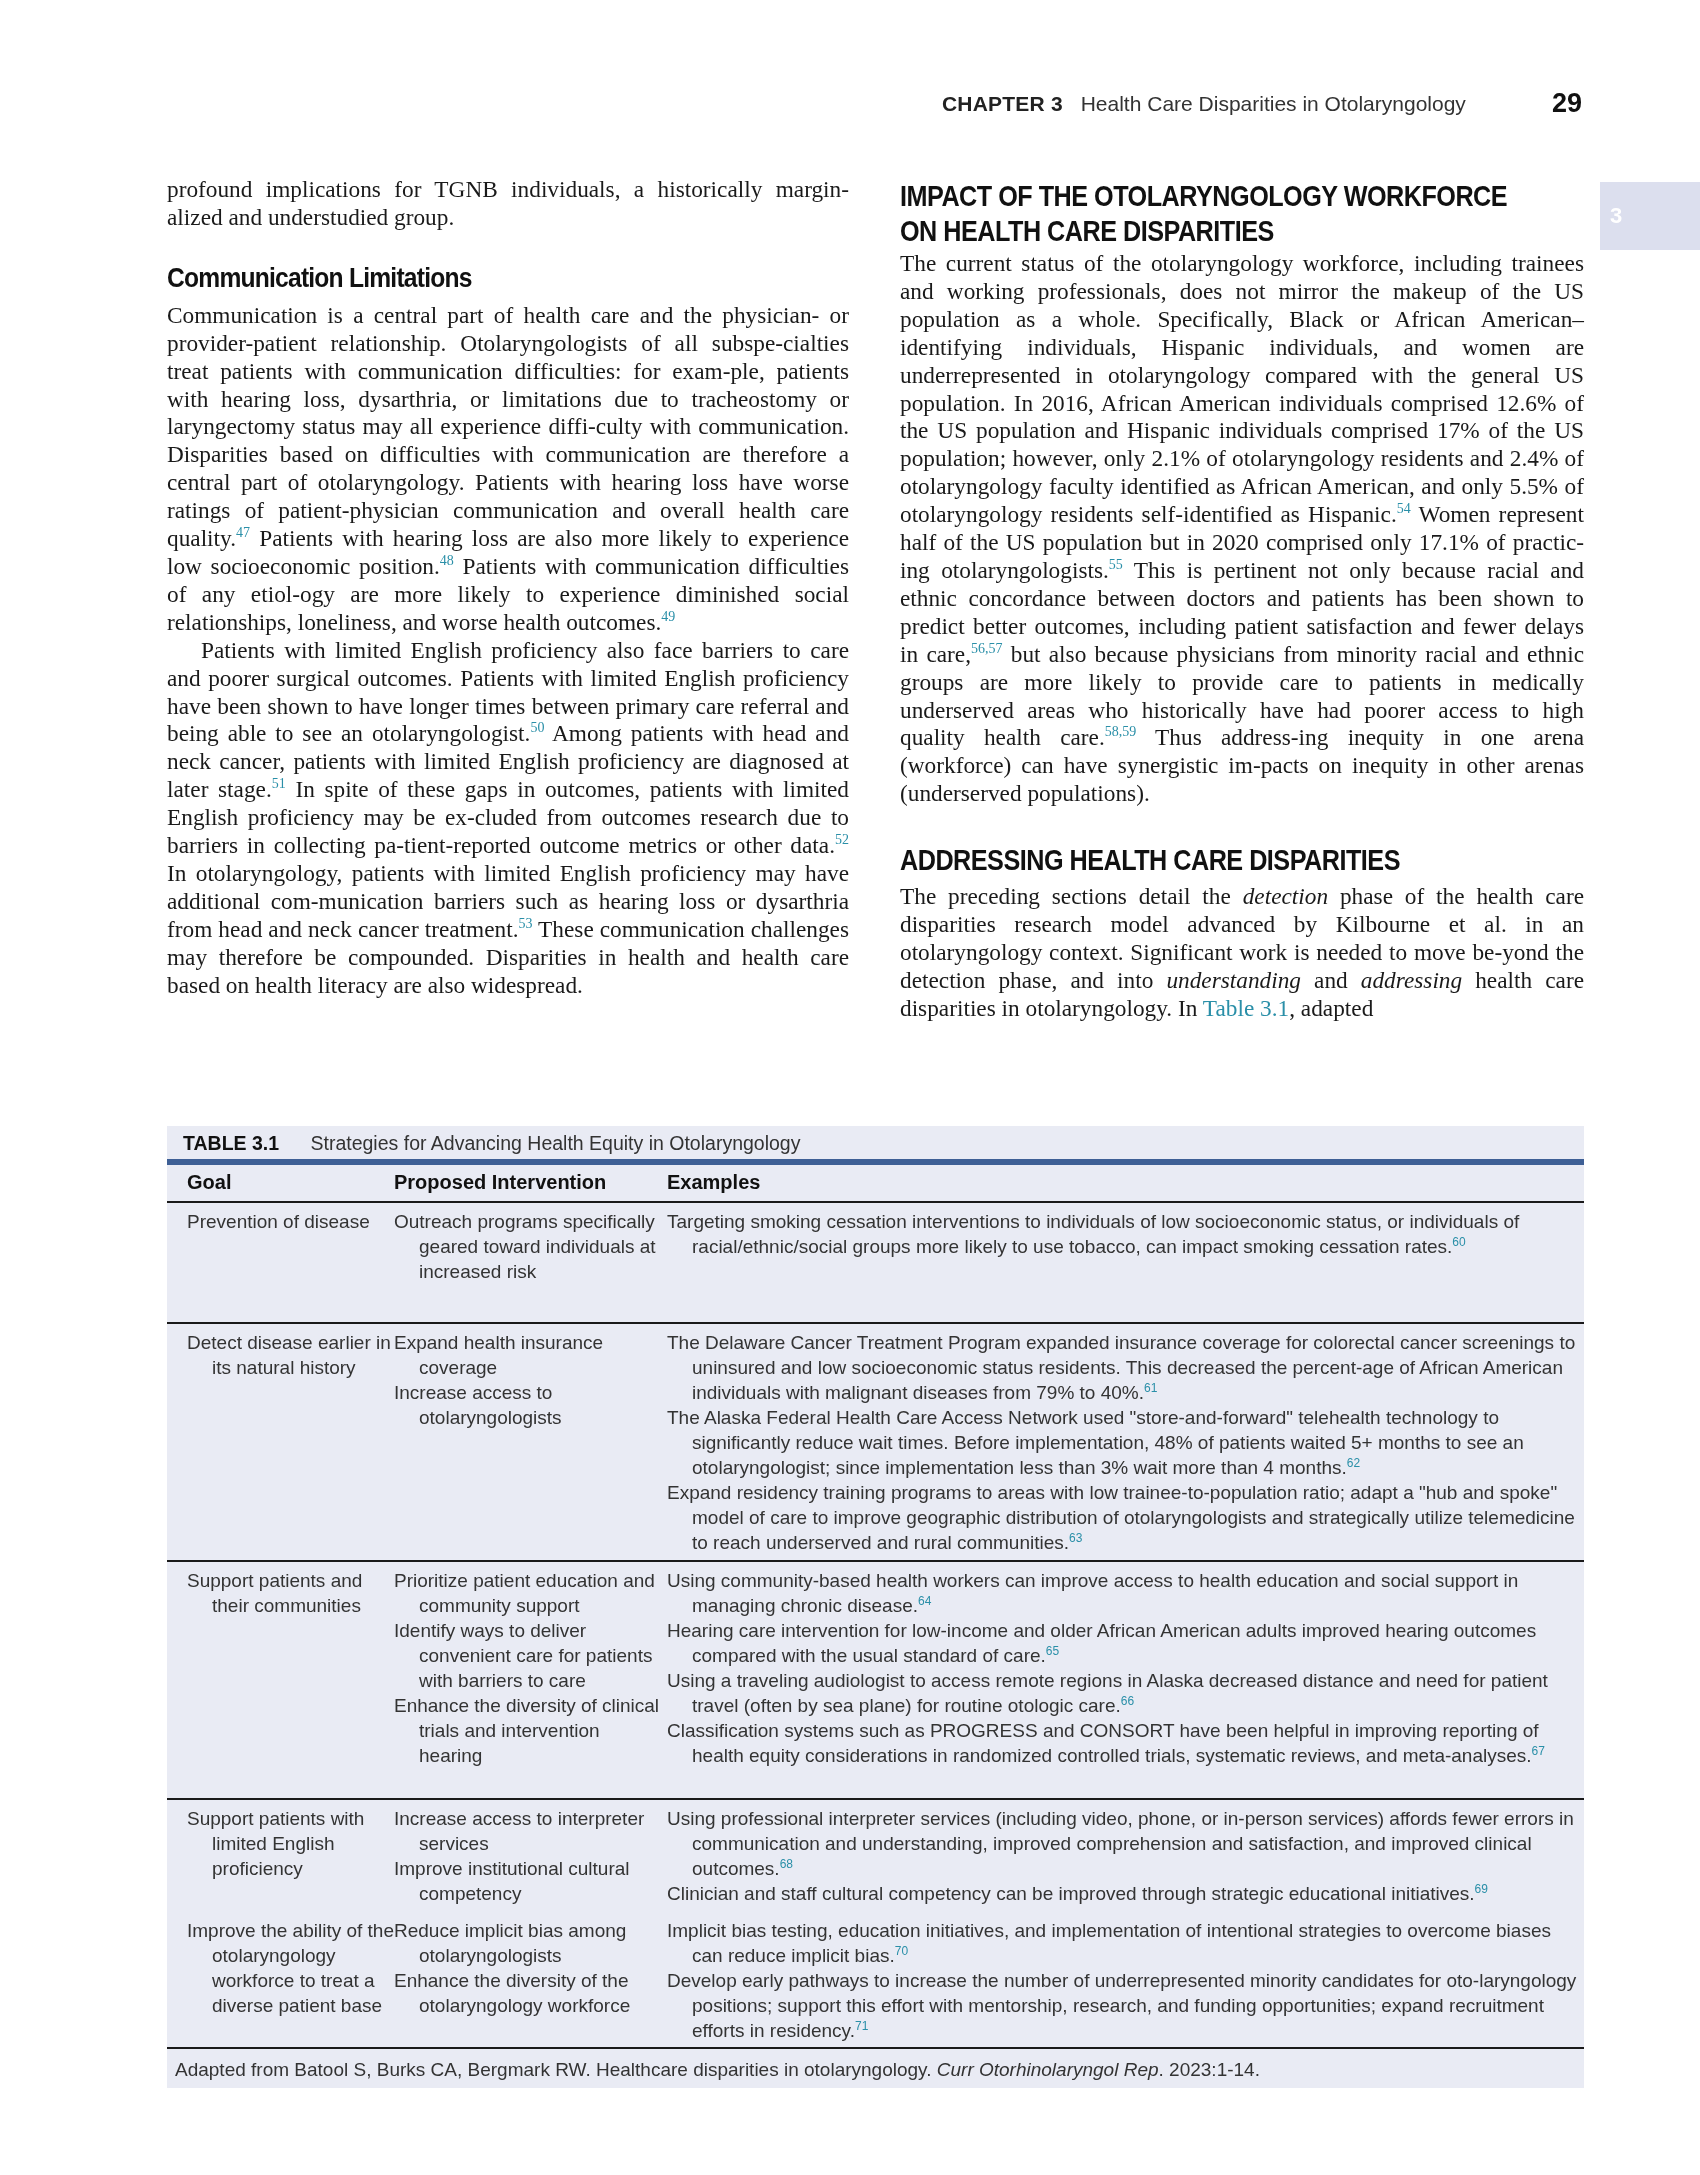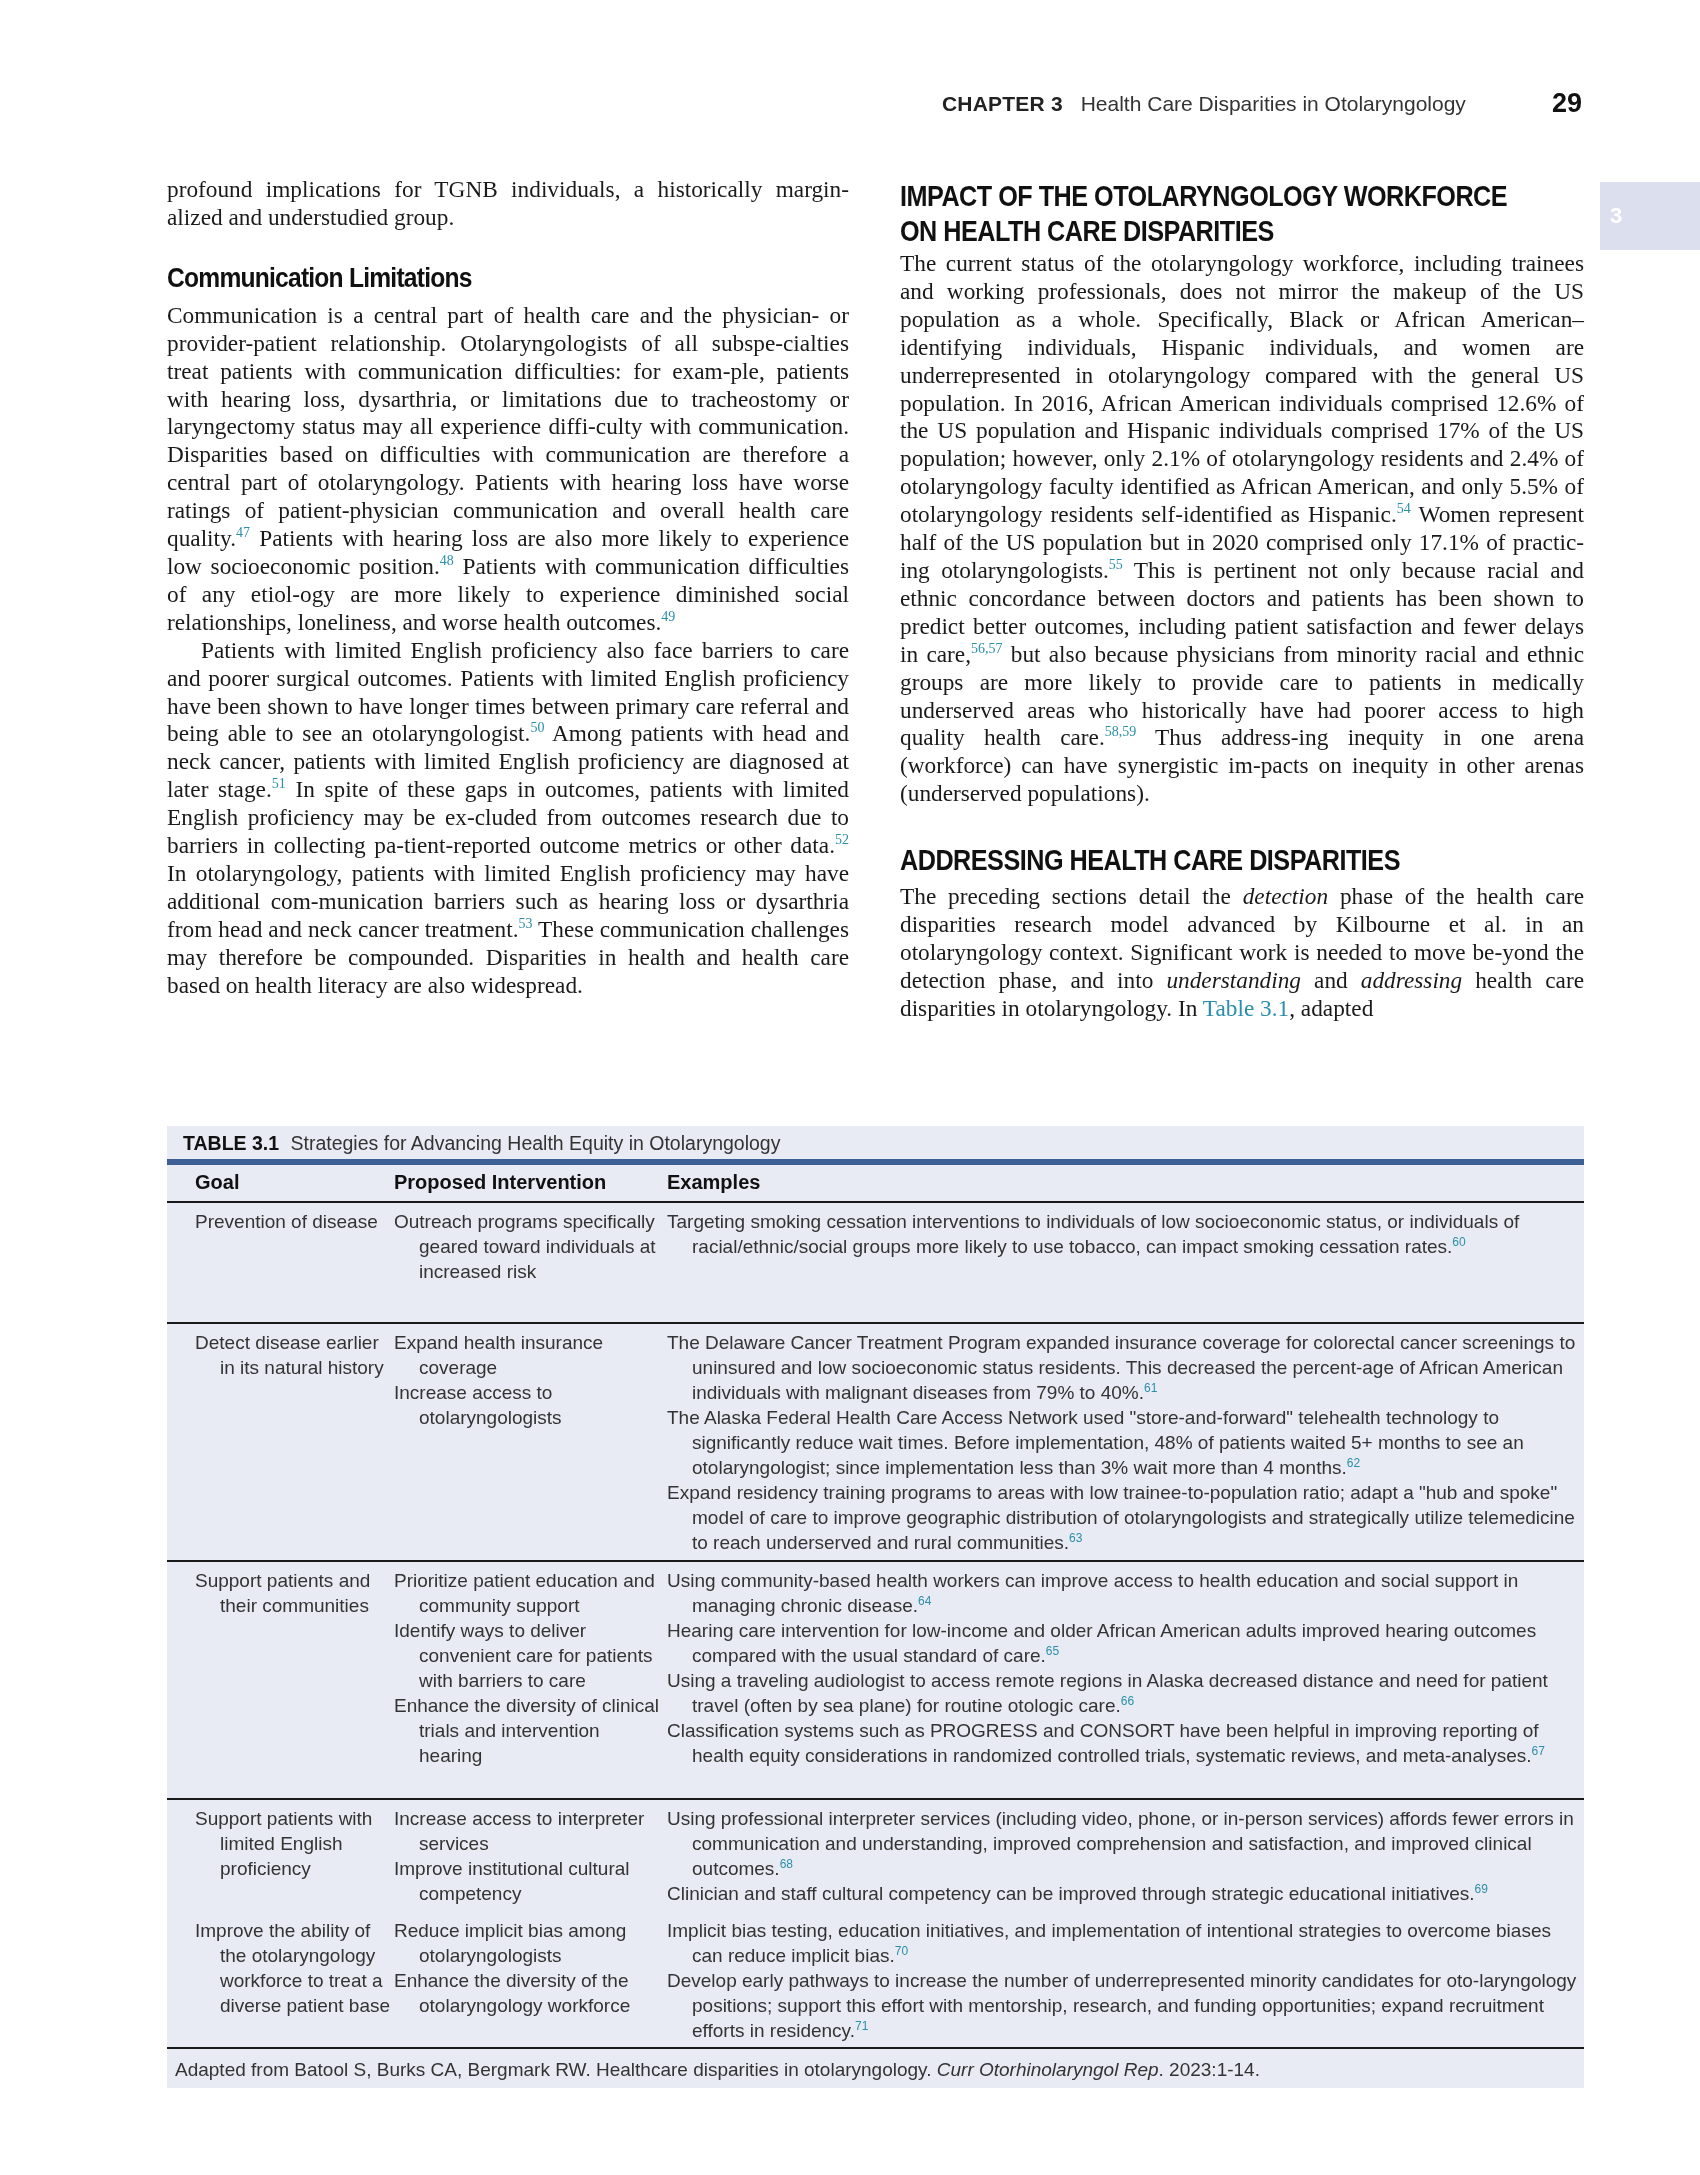--- a/index.html
+++ b/index.html
@@ -46,25 +46,25 @@
     }
 
     
     .table-wrap {
       position: absolute; top: 1126px; left: 167px; width: 1417px; height: 962px;
       background: #e9ebf4;
       font-family: "Liberation Sans", sans-serif; color: #333;
     }
     .t-caption { padding: 6px 16px 0 16px; height: 33px; font-size: 19.5px; white-space: nowrap; }
     .t-caption .num { font-weight: bold; color: #111; margin-right: 6px; }
-    .t-caption .text { color: #333; }
+    .t-caption .text { color: #333; margin-left: 20px; }
     .t-rule { height: 6px; background: #3e5f95; }
     .t-head { display: flex; height: 38px; padding-top: 6px; border-bottom: 2px solid #1a1a1a; }
     .t-head div { font-weight: bold; font-size: 20px; color: #111; }
-    .c-goal { width: 227px; padding-left: 28px; }
+    .c-goal { width: 227px; padding-left: 20px; }
     .c-int { width: 273px; padding-left: 0; }
     .c-ex { width: 917px; padding-right: 0; }
     .t-row { display: flex; padding-top: 6px; font-size: 19px; line-height: 25px; color: #333; }
     .t-row.sep { border-bottom: 2px solid #1a1a1a; }
     .t-row .c-goal, .t-row .c-int, .t-row .c-ex { }
     .hang { padding-left: 25px; text-indent: -25px; }
     .t-row .c-goal .hang { padding-left: 25px; }
     .t-row .c-ex .hang { padding-left: 25px; text-indent: -25px; }
     .t-sup { color: #2a8fa8; font-size: 12px; vertical-align: super; line-height: 0; }
     .t-foot { padding: 10px 8px; font-size: 19px; color: #333; white-space: nowrap; }

